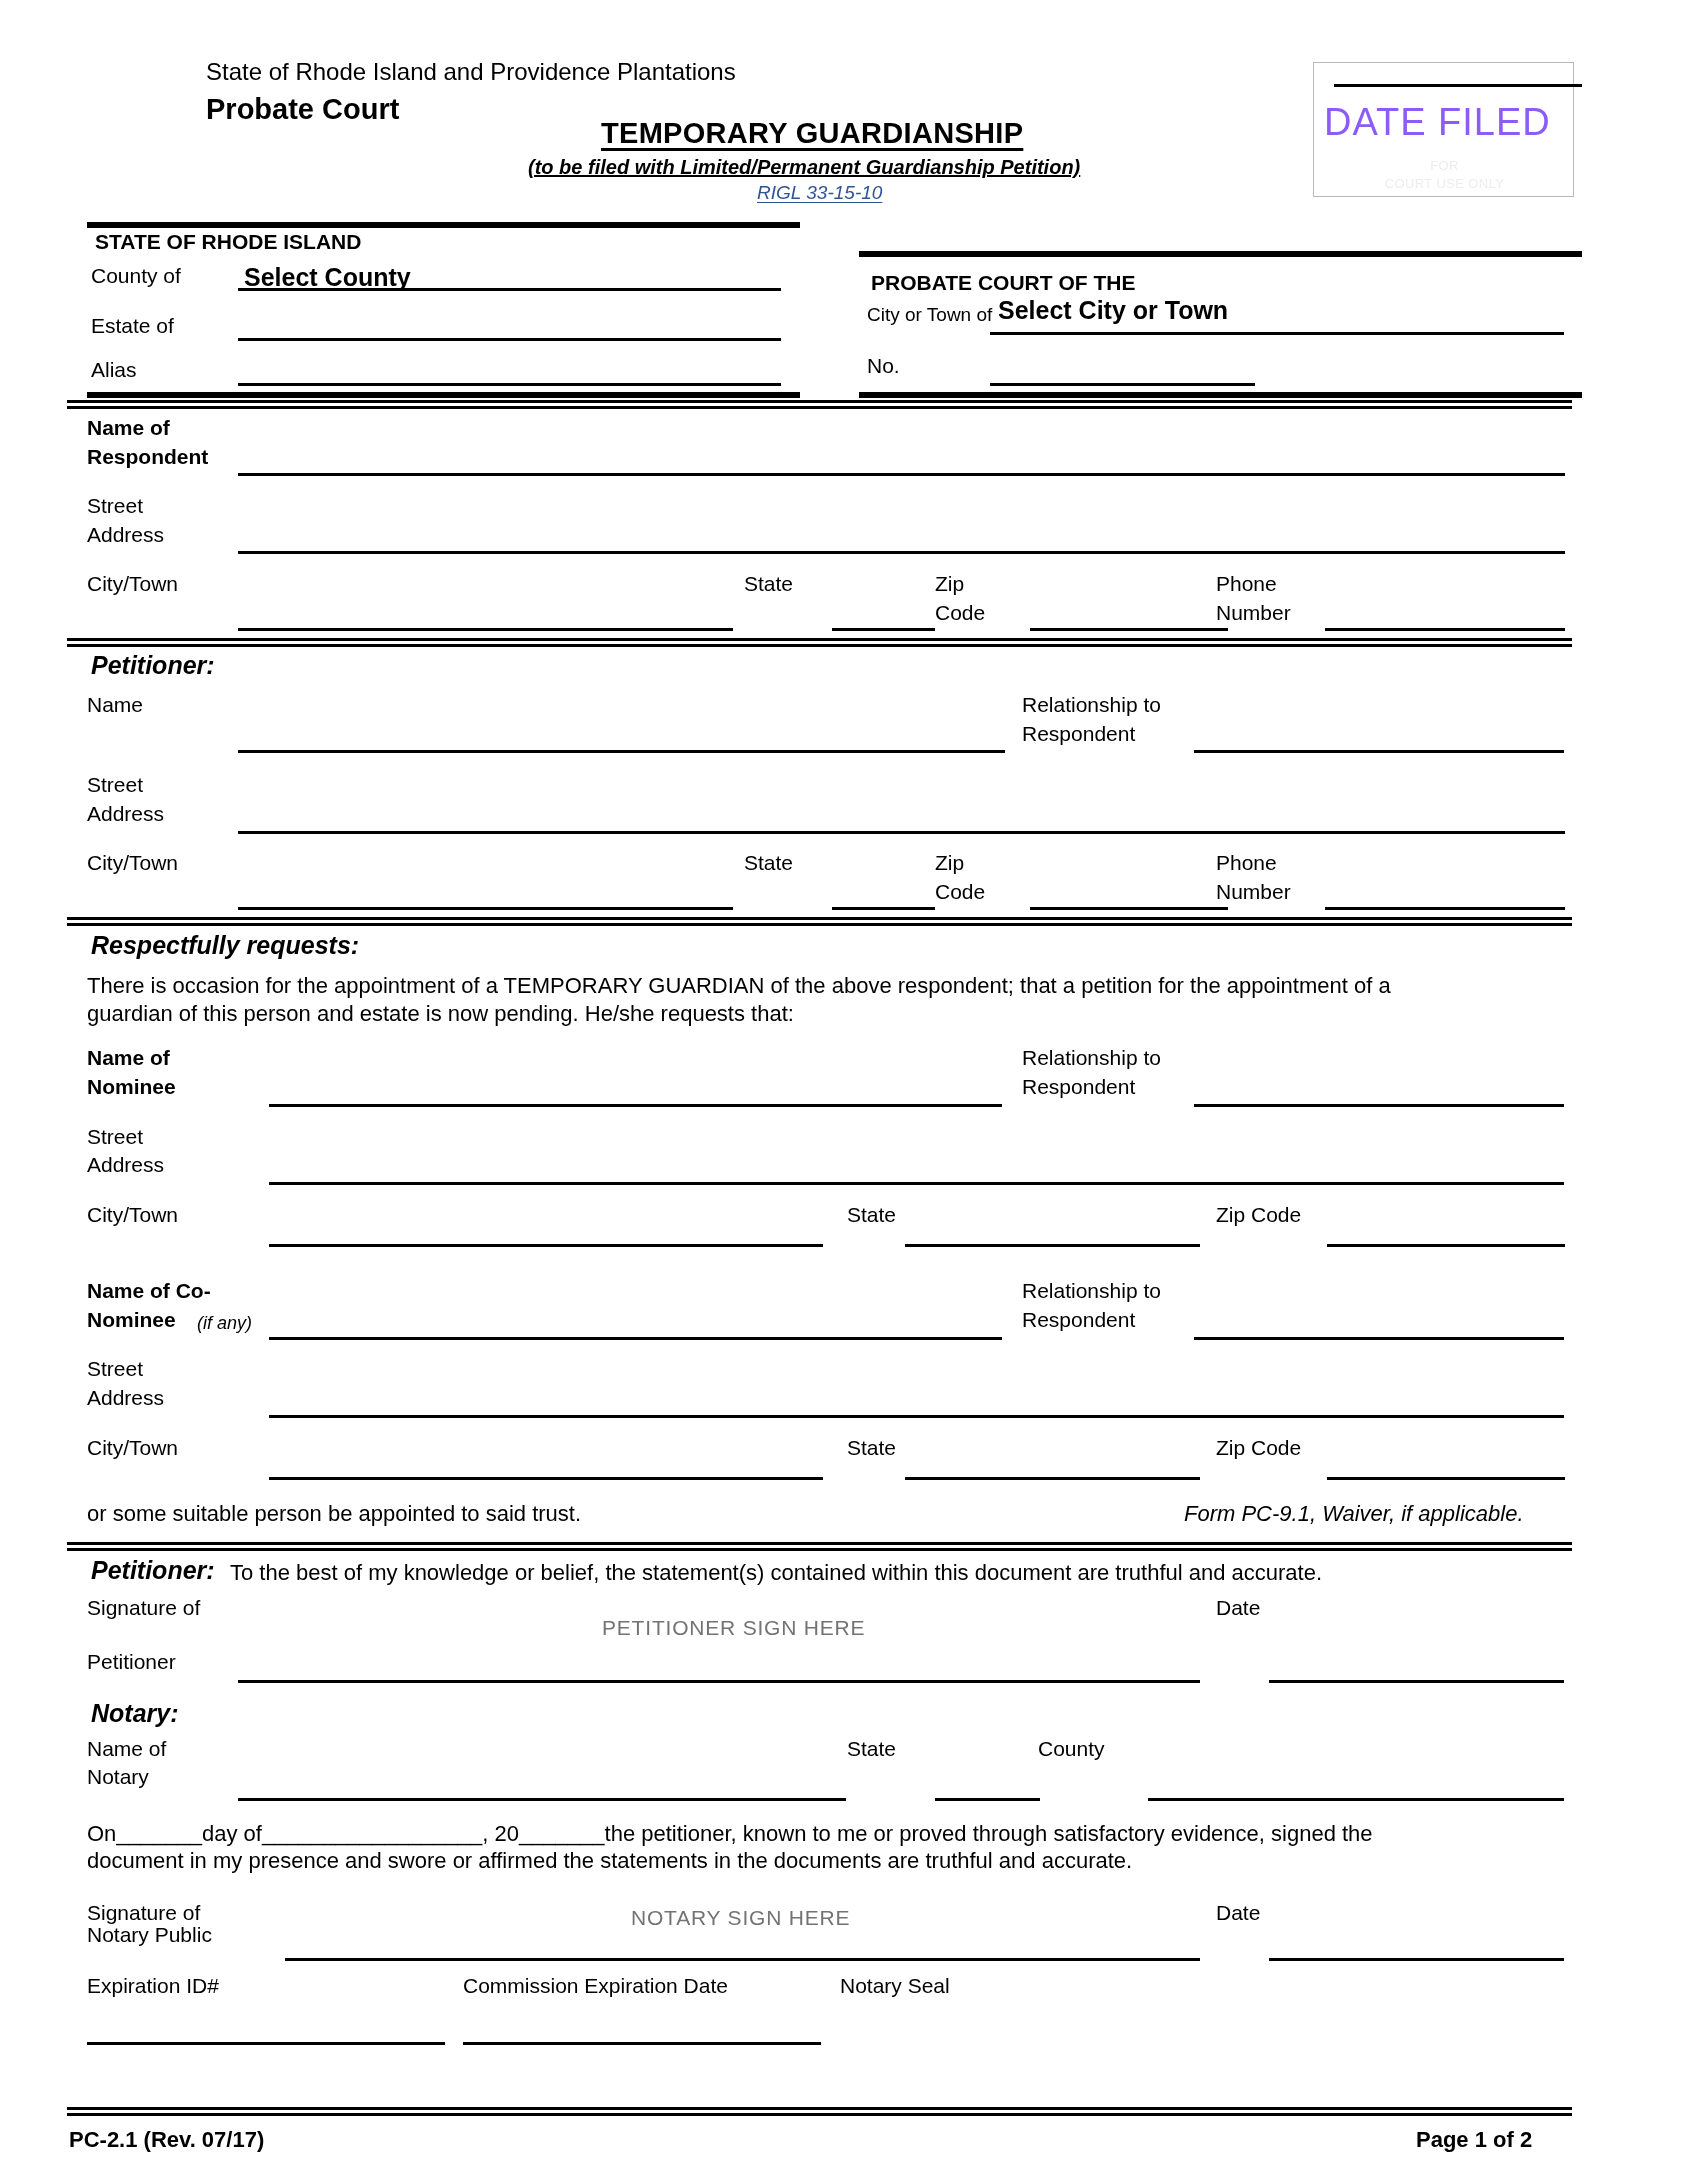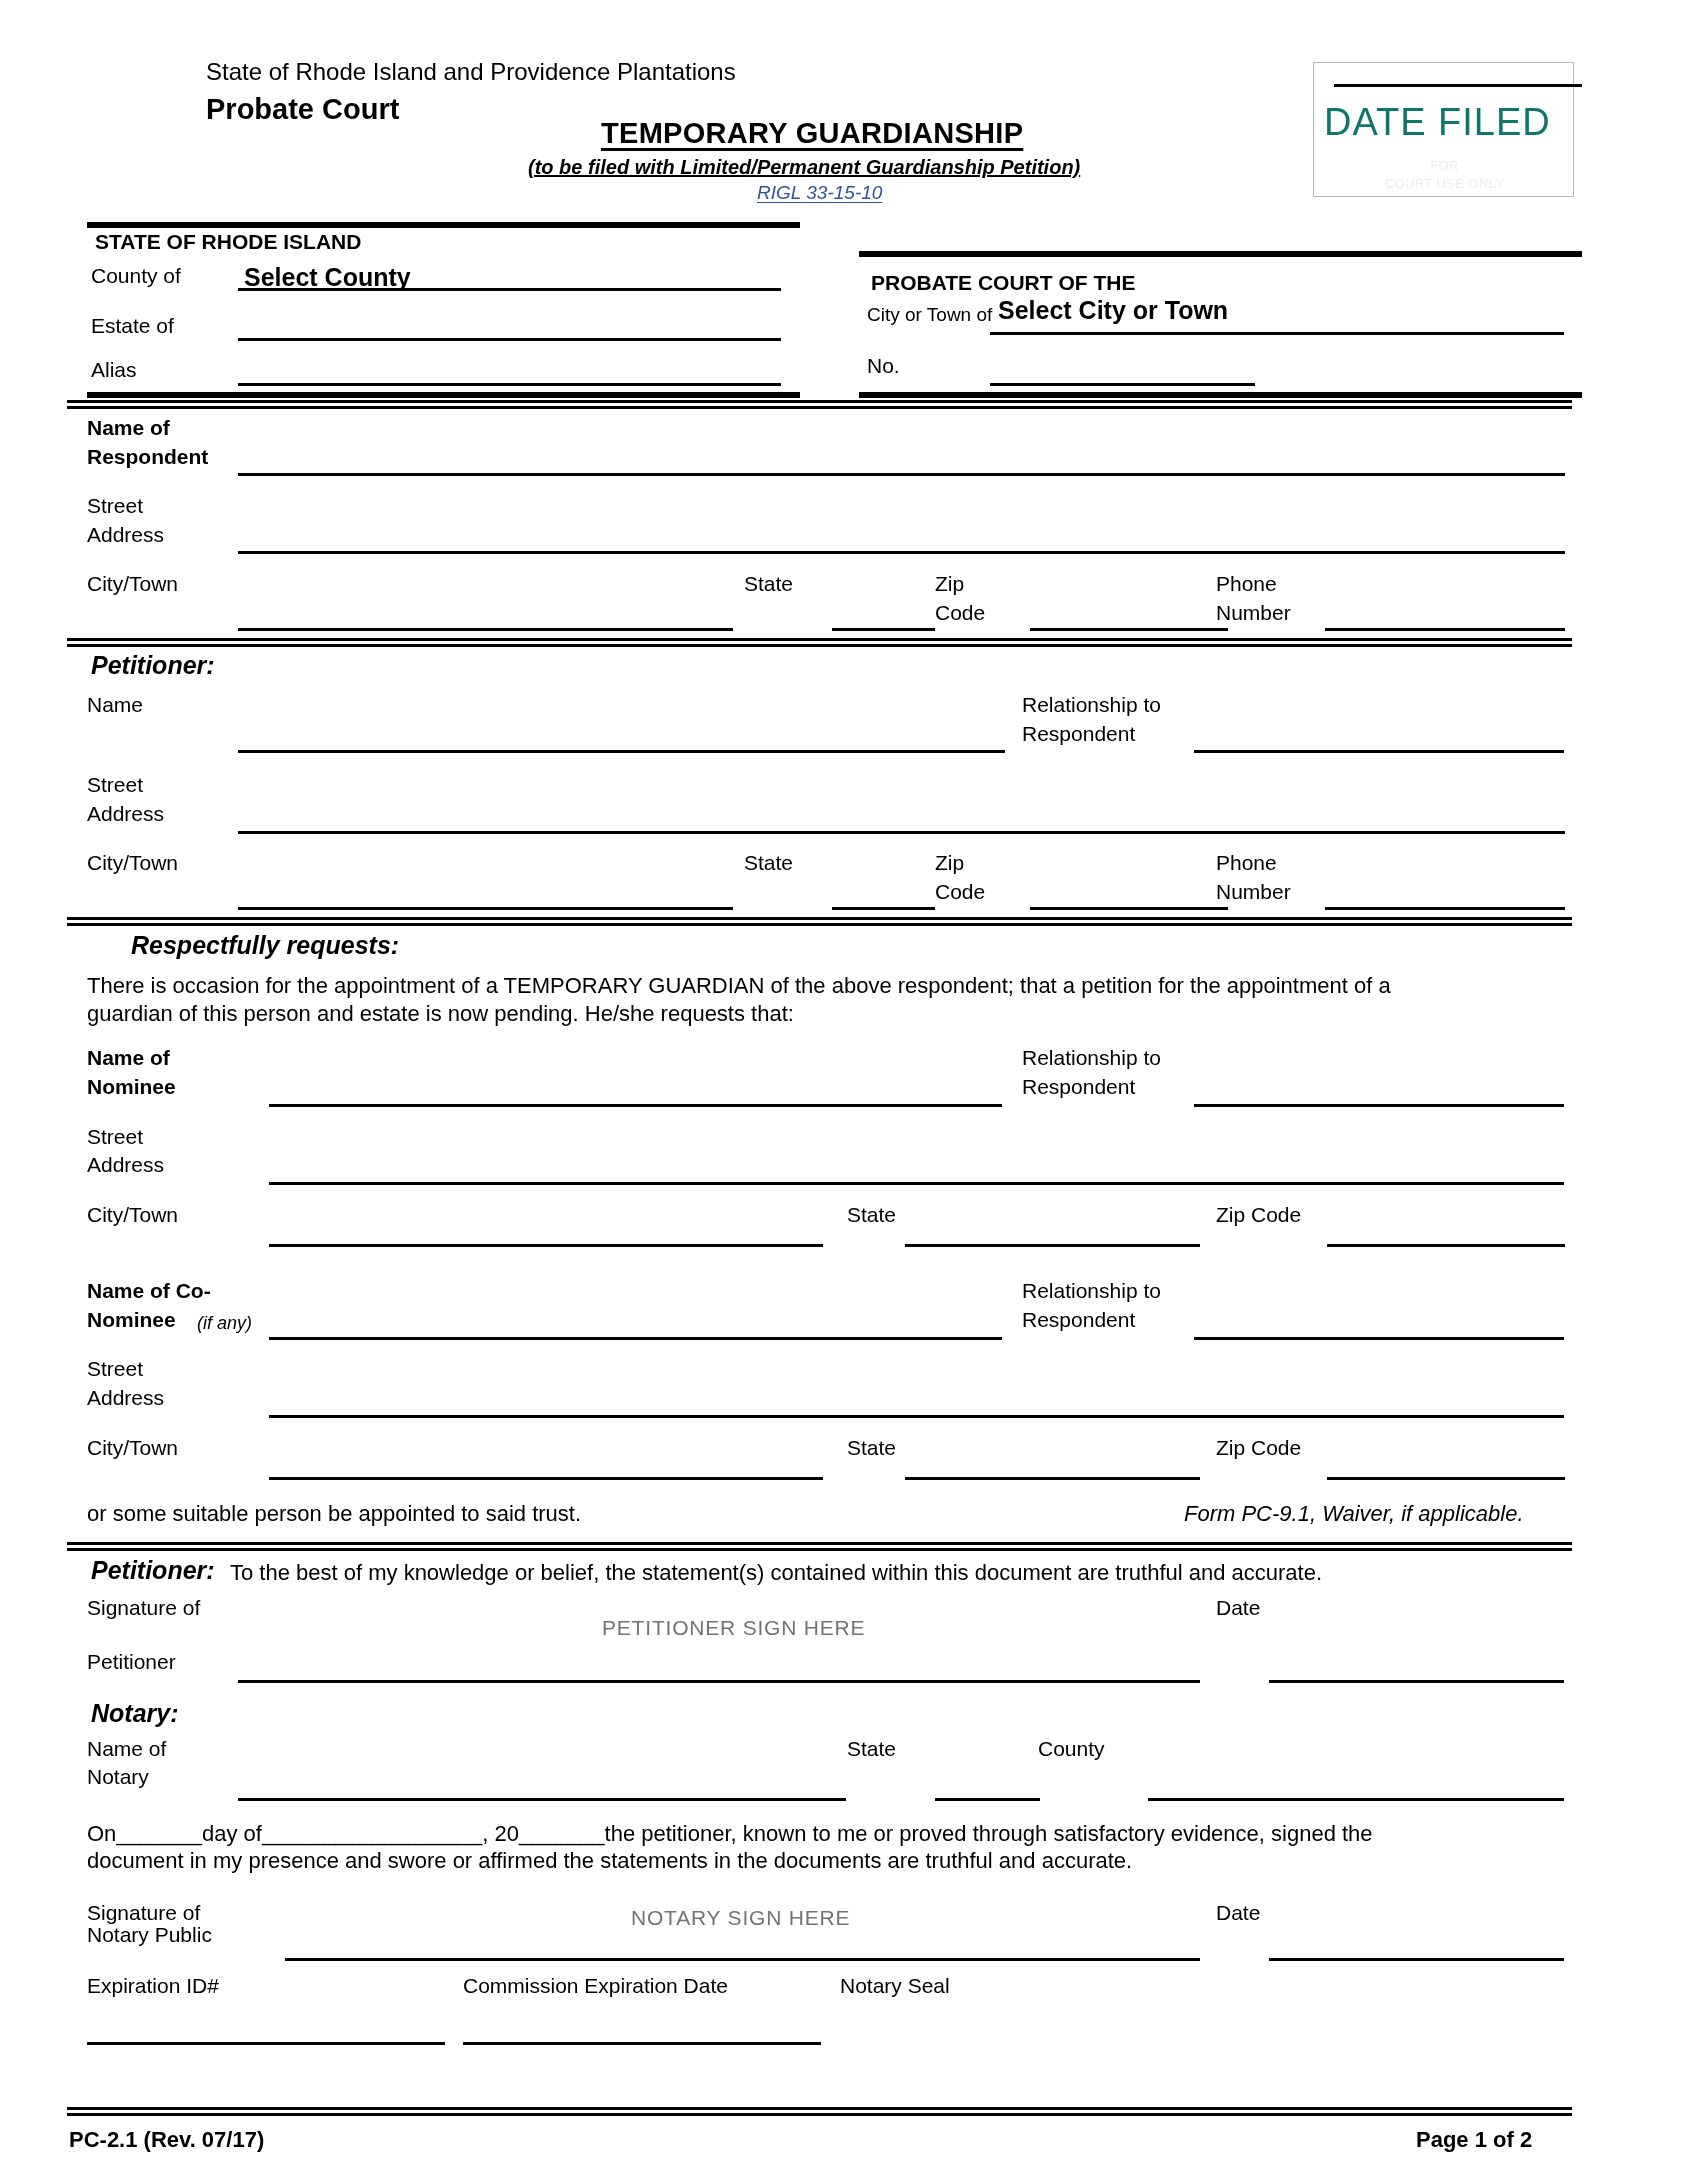--- a/index.html
+++ b/index.html
@@ -45,21 +45,21 @@
   }
 
   
   .datebox {
     border: 1px solid #b8b8b8;
     box-sizing: border-box;
     background: #ffffff;
   }
   .datebox-line { background: #000; height: 3px; }
   .datefiled-txt {
-    color: #0f766e; font-size: 38px; letter-spacing: 1px; white-space: pre;
+    color: #8b5cf6; font-size: 38px; letter-spacing: 1px; white-space: pre;
   }
   .courtuse-txt {
     color: #ededed; font-size: 13px; letter-spacing: 0.4px; white-space: pre;
     text-align: center;
   }
 
   
   .ghost {
     color: #737373; font-size: 21px; letter-spacing: 0.8px; white-space: pre;
   }
@@ -157,21 +157,21 @@
   <div class="abs t" style="left:1216px; top:849px;">Phone</div>
   <div class="abs t" style="left:1216px; top:878px;">Number</div>
 
   <div class="abs fill-line" style="left:238px; top:907px; width:495px;"></div>
   <div class="abs fill-line" style="left:832px; top:907px; width:103px;"></div>
   <div class="abs fill-line" style="left:1030px; top:907px; width:198px;"></div>
   <div class="abs fill-line" style="left:1325px; top:907px; width:240px;"></div>
 
   <div class="abs rule-dbl" style="left:67px; top:917px; width:1505px;"></div>
 
-  <div class="abs t t-bi" style="left:91px; top:931px; font-size:25px;margin-left:40px;">Respectfully requests:</div>
+  <div class="abs t t-bi" style="left:91px; top:931px; font-size:25px;">Respectfully requests:</div>
 
   <div class="abs t" style="left:87px; top:972px; font-size:22px;">There is occasion for the appointment of a TEMPORARY GUARDIAN of the above respondent; that a petition for the appointment of a</div>
   <div class="abs t" style="left:87px; top:1000px; font-size:22px;">guardian of this person and estate is now pending. He/she requests that:</div>
 
   <div class="abs t t-b" style="left:87px; top:1044px;">Name of</div>
   <div class="abs t t-b" style="left:87px; top:1073px;">Nominee</div>
   <div class="abs t" style="left:1022px; top:1044px;">Relationship to</div>
   <div class="abs t" style="left:1022px; top:1073px;">Respondent</div>
   <div class="abs fill-line" style="left:269px; top:1104px; width:733px;"></div>
   <div class="abs fill-line" style="left:1194px; top:1104px; width:370px;"></div>

